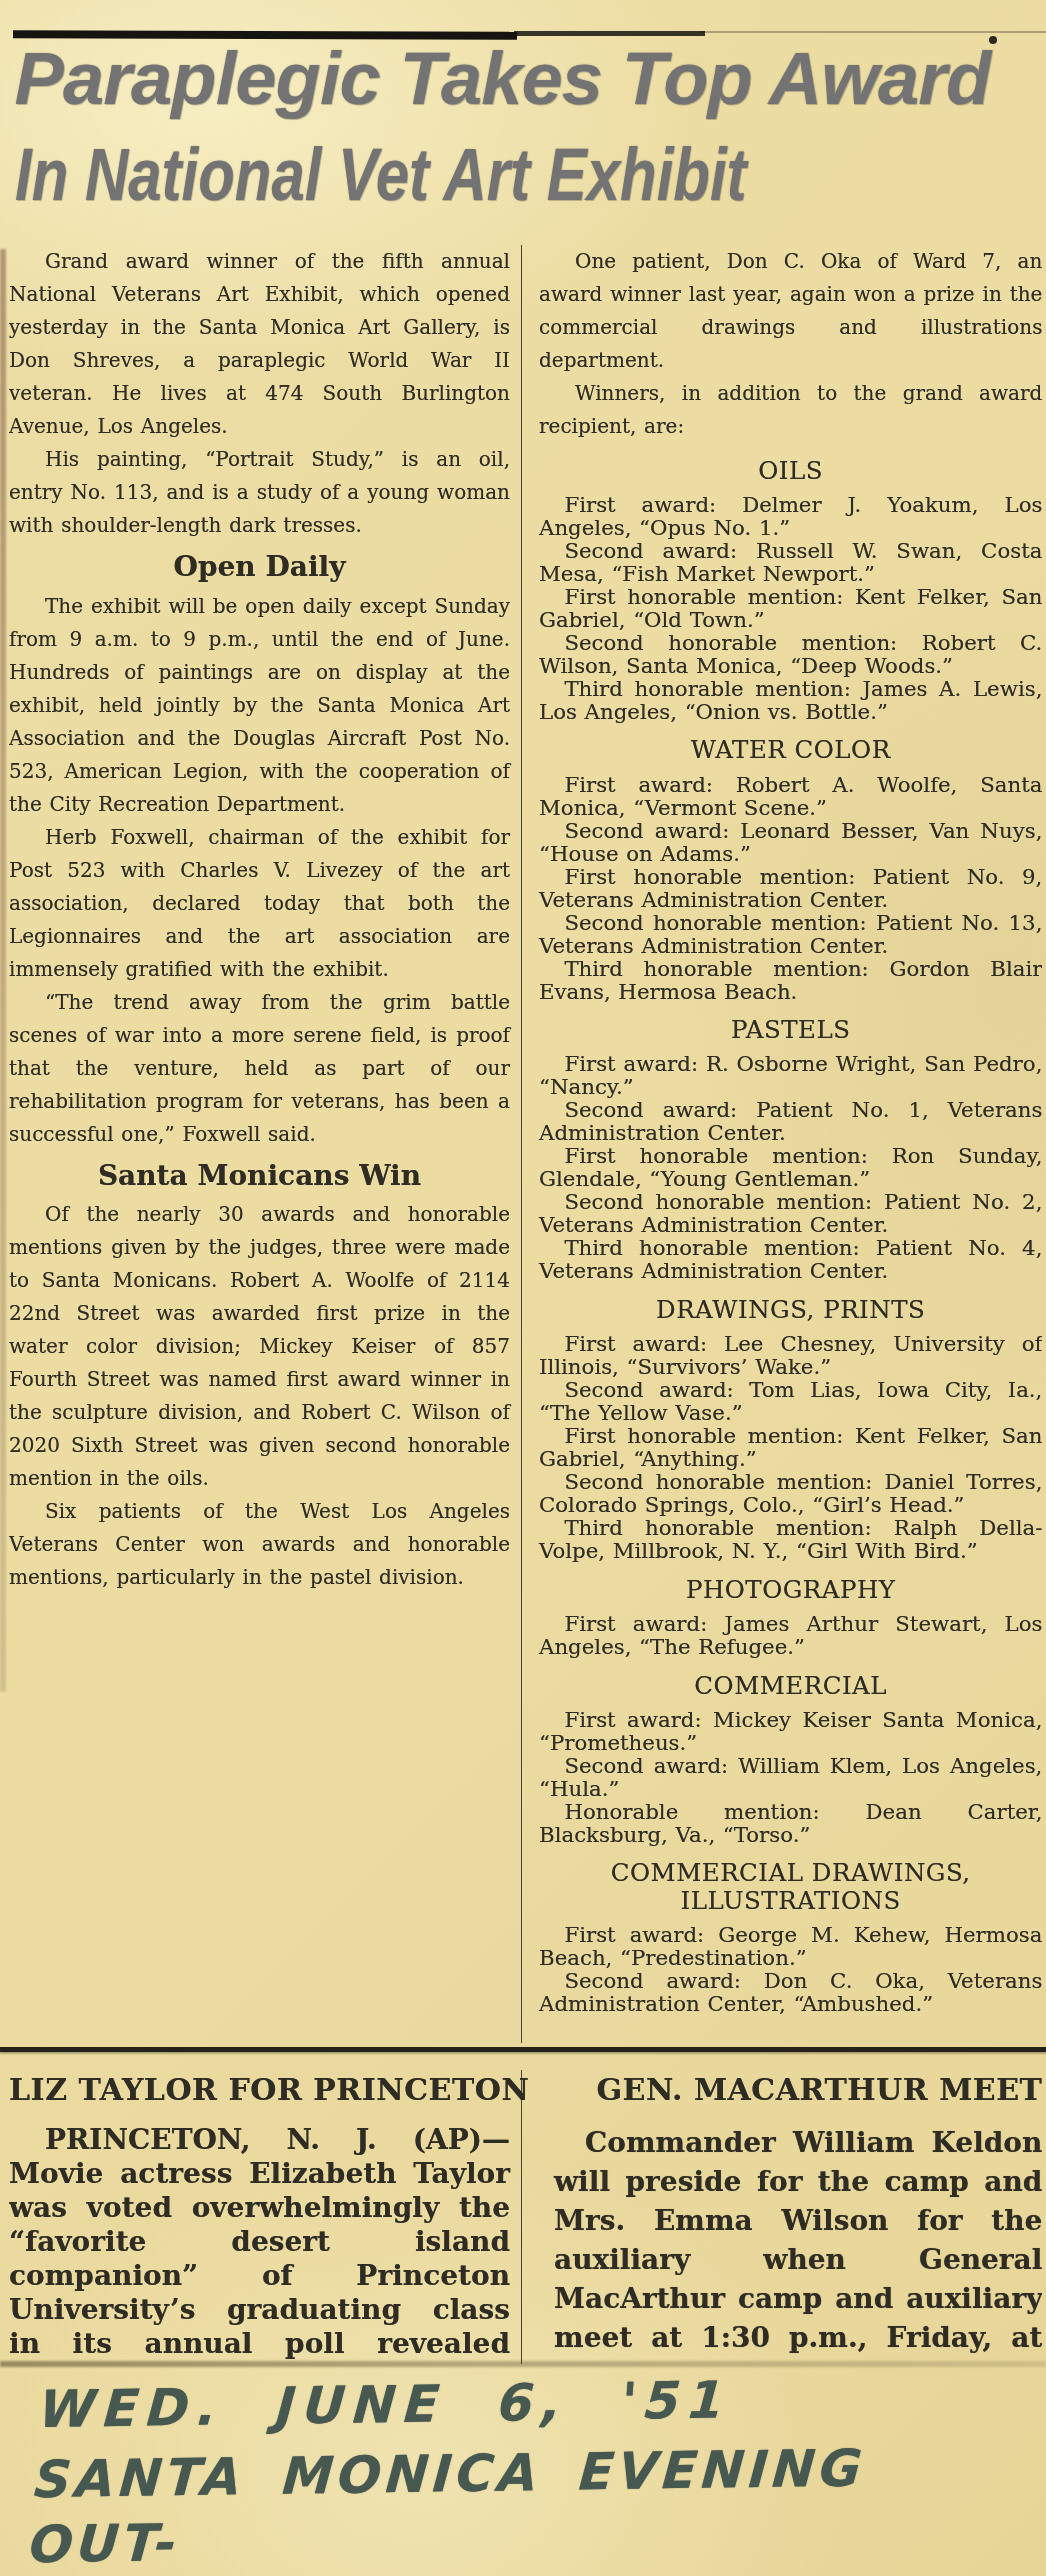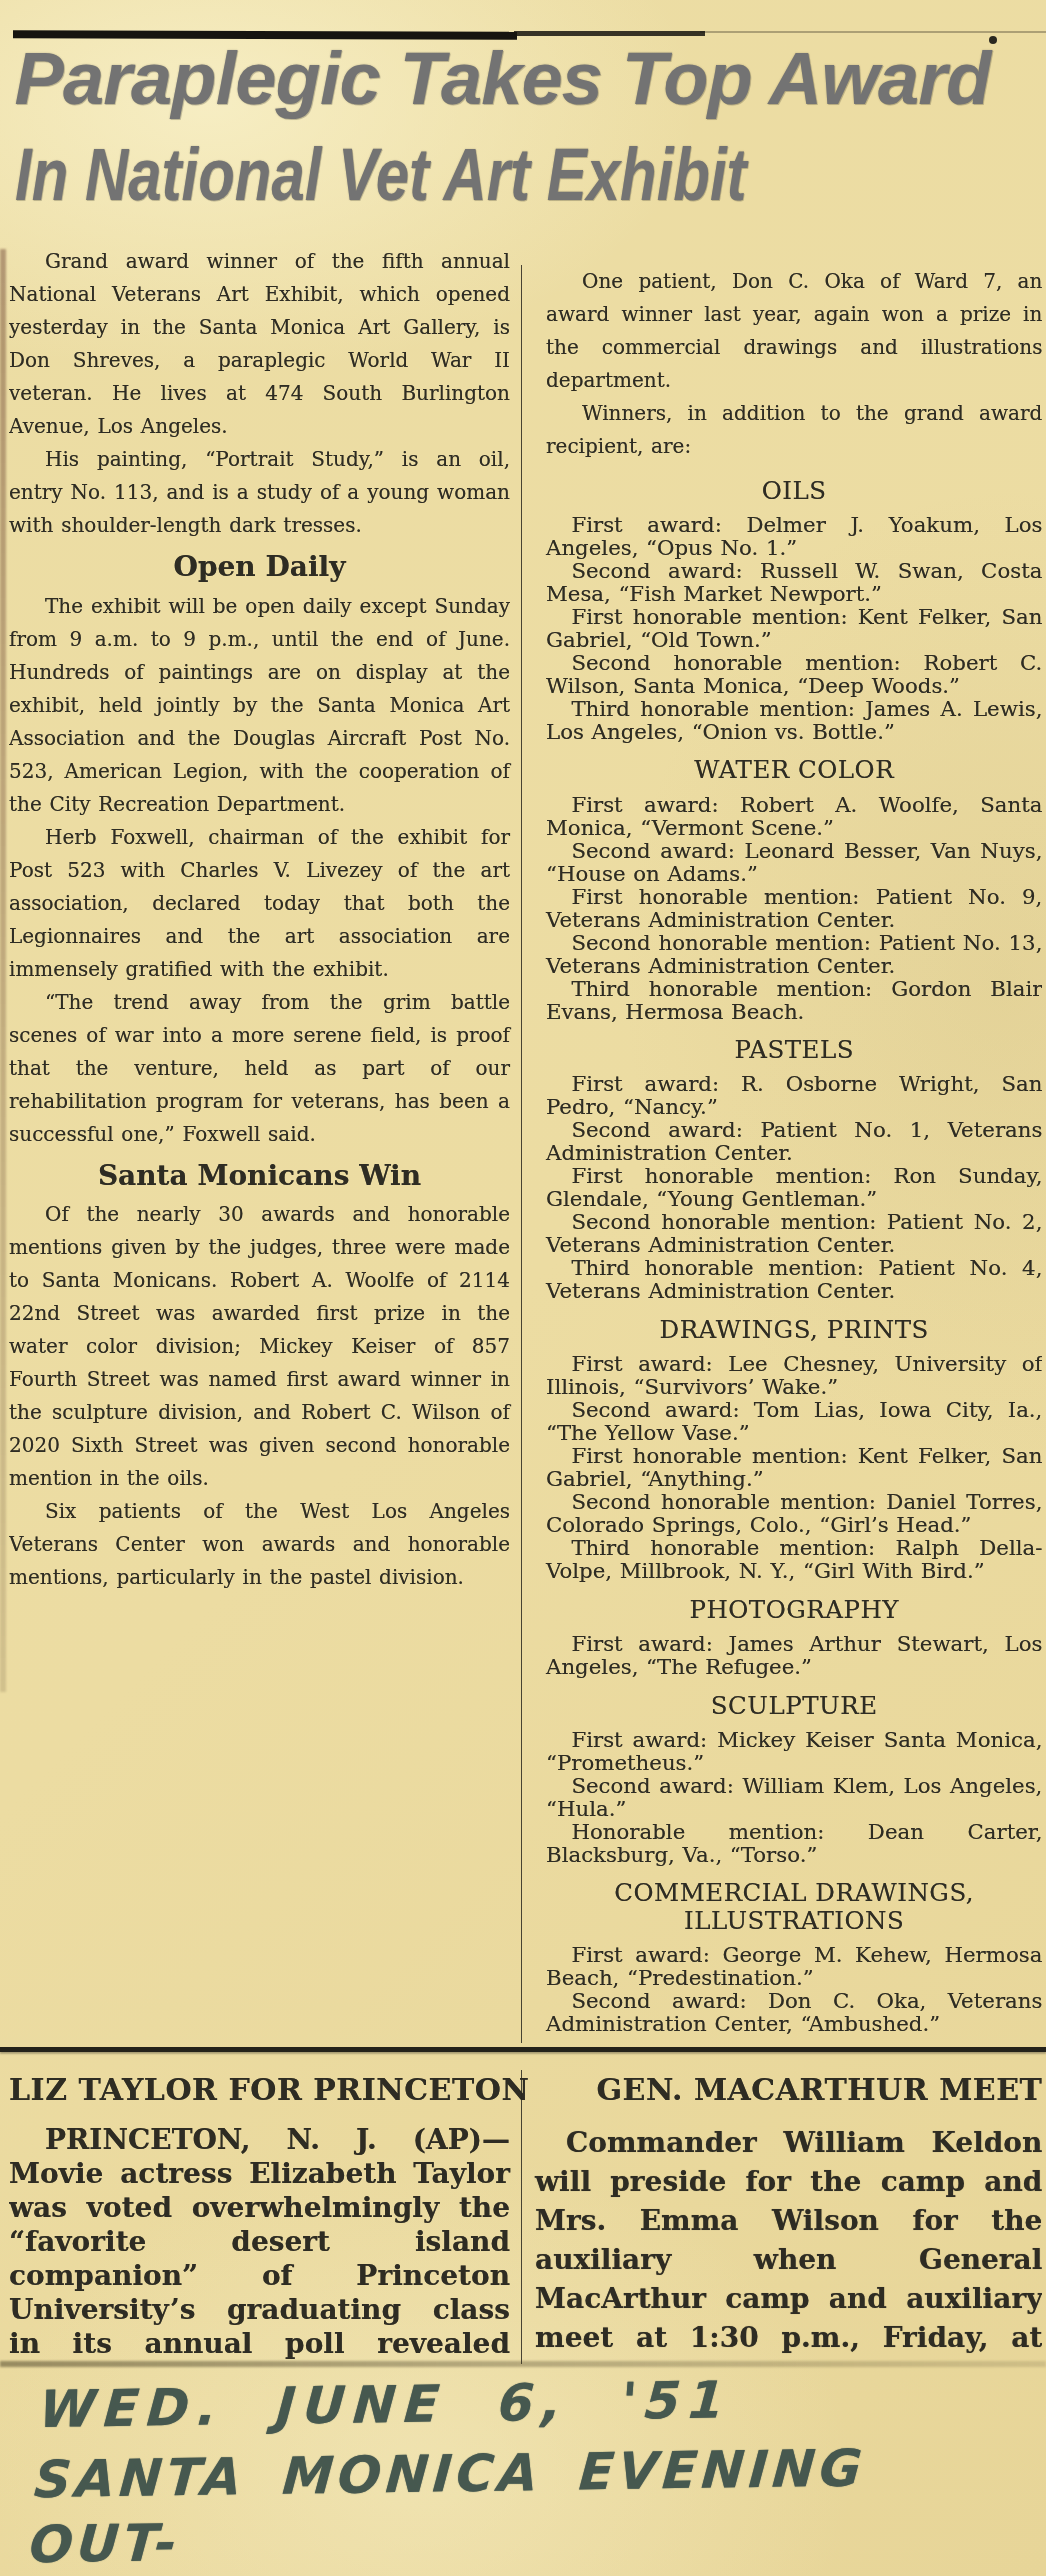--- a/index.html
+++ b/index.html
@@ -27,36 +27,36 @@
 
   
   .headline { margin: 31px 7.3px 0 14.5px; font-family: "Liberation Sans", sans-serif; font-style: italic; font-weight: bold; color: #737373; }
   .headline div { line-height: 96px; white-space: nowrap; text-shadow: 0.9px 0.9px 0 rgba(52,51,42,0.22), 0 0 1.8px rgba(52,51,42,0.30); }
   .headline .l1 { font-size: 74px; letter-spacing: -0.9px; }
   .headline .l2 { font-size: 74px; letter-spacing: 0px; transform: scaleX(0.81); transform-origin: left center; }
 
   
   .columns { display: flex; margin: 22px 3.6px 0 9px; height: 1798px; overflow: hidden; }
   .col-left { width: 501px; }
-  .col-right { flex: 1; border-left: 1.8px solid rgba(42,40,30,0.85); margin-left: 11px; padding-left: 24px; margin-top: 20px; }
+  .col-right { flex: 1; border-left: 1.8px solid rgba(42,40,30,0.85); margin-left: 11px; padding-left: 17px; }
 
   .body-p { font-size: 20px; line-height: 33px; text-align: justify; text-indent: 36px; margin: 0; word-spacing: 1.4px;
             text-shadow: 0 0 0.5px rgba(46,44,35,0.55); }
   .subhead { text-align: center; font-weight: bold; font-size: 28px; margin: 8.2px 0 6.4px; text-shadow: 0 0 0.5px rgba(46,44,35,0.6); }
 
   .award-p { font-size: 21.3px; line-height: 23px; text-align: justify; text-indent: 25.4px; margin: 0; word-spacing: 0.9px;
              text-shadow: 0 0 0.5px rgba(46,44,35,0.55); }
   .section-h { text-align: center; font-weight: normal; font-size: 24.5px; line-height: 28px; letter-spacing: 0.5px;
                margin: 13.6px 25.4px 8.2px; text-shadow: 0 0 0.5px rgba(46,44,35,0.6); }
 
   
   .rule { height: 5.4px; background: #24221a; margin: 3.6px 0 0; box-shadow: 0 1.8px 1.8px rgba(36,34,26,0.35); }
   .bottom { display: flex; margin: 18px 3.6px 0 9px; height: 294px; overflow: hidden; }
   .b-left { width: 501px; }
-  .b-right { flex: 1; border-left: 1.8px solid rgba(42,40,30,0.85); margin-left: 11px; padding-left: 13px; }
+  .b-right { flex: 1; border-left: 1.8px solid rgba(42,40,30,0.85); margin-left: 11px; padding-left: 32px; }
   .b-headline { font-weight: bold; font-size: 30px; letter-spacing: 0.5px; margin: 1.8px 0 16.3px; white-space: nowrap;
                 text-shadow: 0 0 0.6px rgba(46,44,35,0.65); text-align: right; }
   .b-body { font-size: 28px; line-height: 34px; text-align: justify; text-indent: 36px; margin: 0; word-spacing: 1.8px;
             text-shadow: 0 0 0.5px rgba(46,44,35,0.55); font-weight: bold; }
   .b-right .b-body { font-weight: bold; line-height: 39px; text-indent: 31px; word-spacing: 2.7px;
                      text-shadow: 0 0 0.7px rgba(46,44,35,0.6); }
 
   
   .handwriting { position: absolute; left: 42px; top: 2346px; font-family: "DejaVu Sans", sans-serif;
                  font-weight: bold; font-style: italic; color: #46584f;
@@ -125,21 +125,21 @@
       <h3 class="section-h">DRAWINGS, PRINTS</h3>
       <p class="award-p">First award: Lee Chesney, University of Illinois, “Survivors’ Wake.”</p>
       <p class="award-p">Second award: Tom Lias, Iowa City, Ia., “The Yellow Vase.”</p>
       <p class="award-p">First honorable mention: Kent Felker, San Gabriel, “Anything.”</p>
       <p class="award-p">Second honorable mention: Daniel Torres, Colorado Springs, Colo., “Girl’s Head.”</p>
       <p class="award-p">Third honorable mention: Ralph Della-Volpe, Millbrook, N. Y., “Girl With Bird.”</p>
 
       <h3 class="section-h">PHOTOGRAPHY</h3>
       <p class="award-p">First award: James Arthur Stewart, Los Angeles, “The Refugee.”</p>
 
-      <h3 class="section-h">SCULPTURE</h3>
+      <h3 class="section-h">COMMERCIAL</h3>
       <p class="award-p">First award: Mickey Keiser Santa Monica, “Prometheus.”</p>
       <p class="award-p">Second award: William Klem, Los Angeles, “Hula.”</p>
       <p class="award-p">Honorable mention: Dean Carter, Blacksburg, Va., “Torso.”</p>
 
       <h3 class="section-h">COMMERCIAL DRAWINGS, ILLUSTRATIONS</h3>
       <p class="award-p">First award: George M. Kehew, Hermosa Beach, “Predestination.”</p>
       <p class="award-p">Second award: Don C. Oka, Veterans Administration Center, “Ambushed.”</p>
     </div>
   </div>
 

